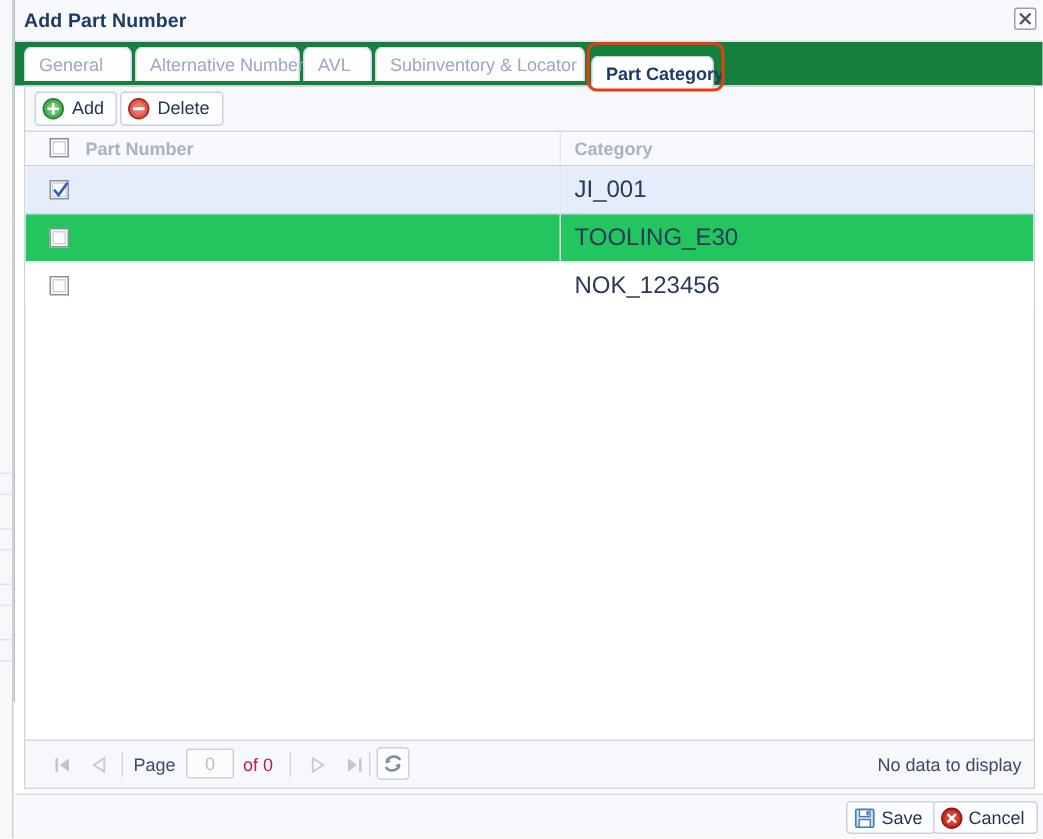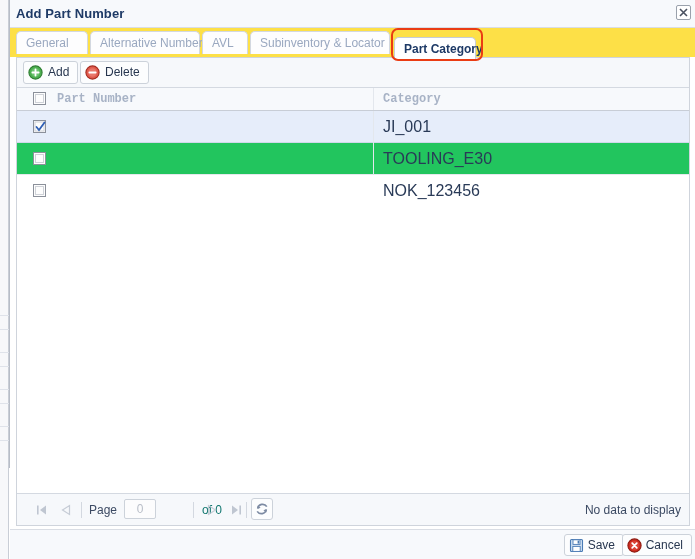--- a/index.html
+++ b/index.html
@@ -68,21 +68,21 @@
     background: #ffffff;
     cursor: pointer;
     box-sizing: border-box;
   }
   #close-btn svg { display: block; }
 
   
   #tabstrip {
     position: relative;
     height: 29px;
-    background: #fde047;
+    background: #15803d;
     box-sizing: border-box;
   }
   .tab {
     position: absolute;
     top: 3px;
     height: 23px;
     line-height: 22px;
     padding: 0 9px;
     border: 1px solid #d3d8e0;
     border-bottom: none;
@@ -154,21 +154,20 @@
 
   
   #grid-head {
     position: absolute;
     left: 0; top: 30px;
     width: 100%;
     height: 23px;
     background: #f7f9fc;
     border-bottom: 1px solid #c8cdd6;
     box-sizing: border-box;
-    font-family: Liberation Mono, monospace;
   }
   .hdr-cell {
     position: absolute;
     top: 0;
     height: 22px;
     line-height: 22px;
     font-size: 12px;
     font-weight: bold;
     color: #a8b3c6;
     white-space: nowrap;
@@ -281,22 +280,21 @@
     font-size: 12px;
     color: #b9bec8;
     text-align: center;
     padding: 0;
     box-sizing: border-box;
   }
   #page-of {
     position: absolute;
     left: 145px; top: 9px;
     font-size: 12px;
-    color: #0f766e;
-    margin-left: 40px;
+    color: #be185d;
   }
   #refresh-btn {
     position: absolute;
     left: 234px; top: 4px;
     width: 22px; height: 22px;
     border: 1px solid #ccd2da;
     border-radius: 3px;
     background: #fcfdfe;
     cursor: pointer;
     box-sizing: border-box;

